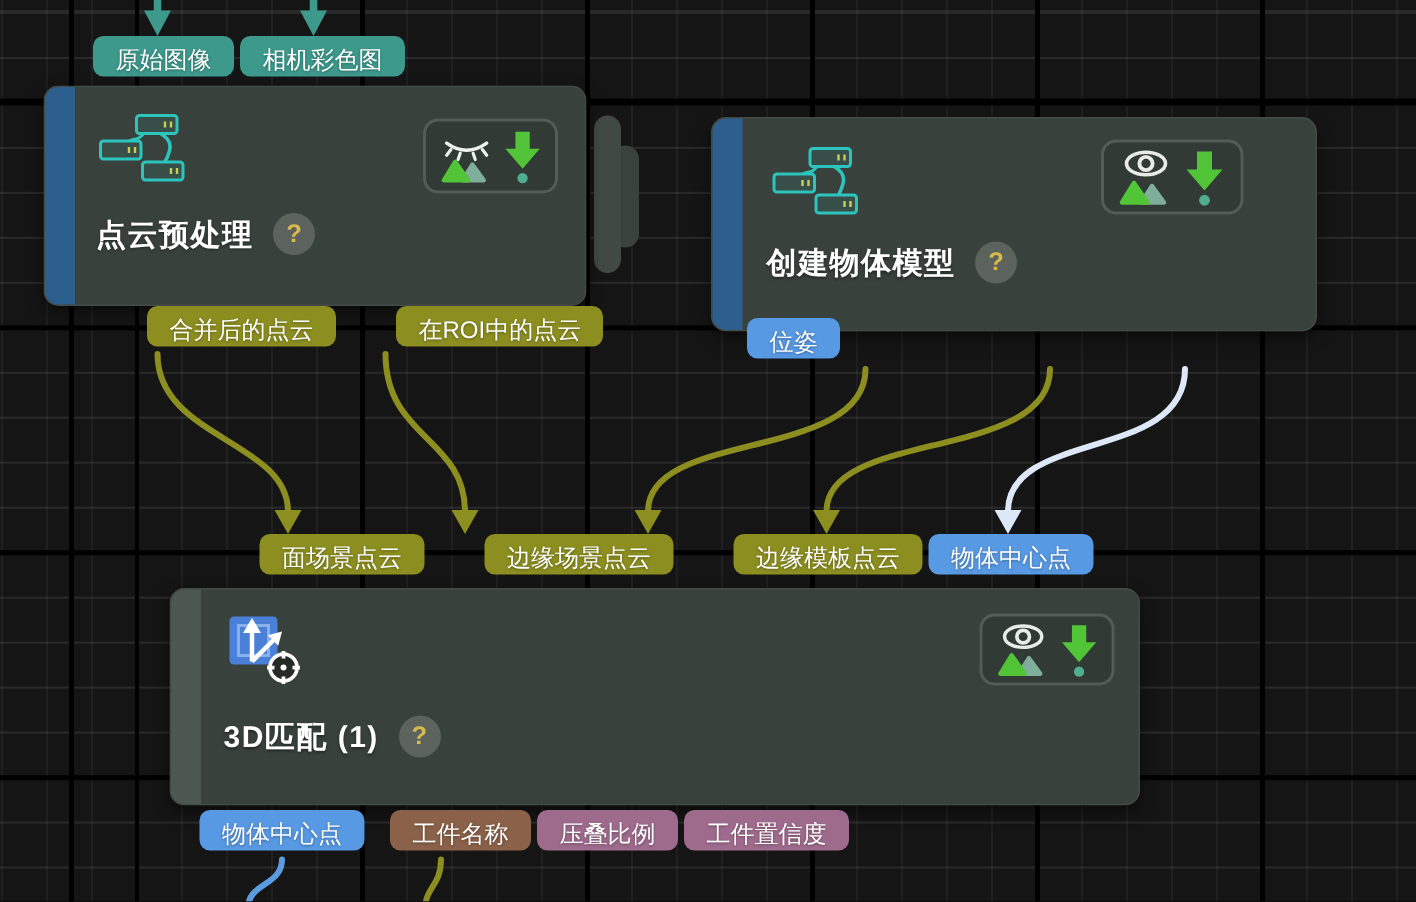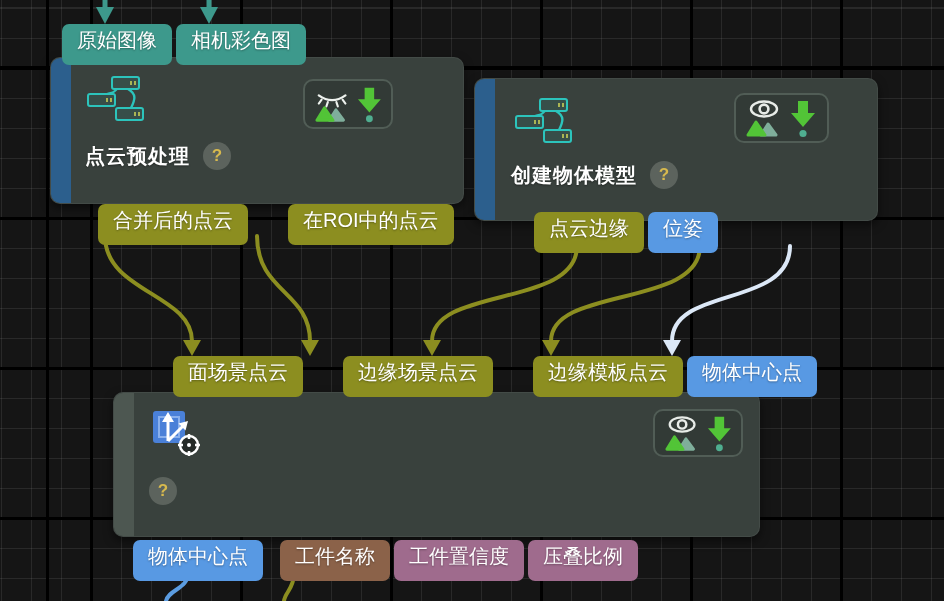--- a/index.html
+++ b/index.html
@@ -35,21 +35,21 @@
     justify-content:center;letter-spacing:0;text-shadow:none;cursor:pointer;
   }
   .icon-wrap{position:absolute;}
   .viz-btn{
     position:absolute;height:50px;border-radius:10px;border:2px solid #515d56;
     background:rgba(46,54,50,0.6);display:flex;align-items:center;gap:7px;
     padding:0 9px;cursor:pointer;
   }
   .ports{position:absolute;display:flex;gap:4px;z-index:5;}
   .port{
-    height:41px;line-height:33px;padding:0 15px;font-size:20px;color:#fff;
+    height:27px;line-height:33px;padding:0 15px;font-size:16px;color:#fff;
     border-radius:7px;white-space:nowrap;text-shadow:0 1px 2px rgba(0,0,0,0.35);
     cursor:pointer;
   }
   .p-image{background:#3d998c;}
   .p-cloud{background:#8c8e20;margin-left:36px;}
   .p-pose{background:#5899e3;}
   .p-name{background:#8b6249;margin-left:13px;}
   .p-metric{background:#9f6b8d;}
 </style>
 </head>
@@ -99,21 +99,21 @@
     <g>
       <path d="M294,573 C294,589 285,592 284,601" stroke="#8c8e20" stroke-width="4" fill="none" stroke-linecap="round"></path>
     </g>
   </svg>
 
   <div class="sliver" style="left:408px;top:97px;width:18px;height:68px;background:#3a423d;z-index:2;"></div>
   <div class="sliver" style="left:396px;top:77px;width:18px;height:105px;background:#414944;z-index:3;"></div>
   <div class="sliver" style="left:852px;top:104px;width:18px;height:65px;background:#3a423d;z-index:2;"></div>
   <div class="sliver" style="left:840px;top:85px;width:18px;height:102px;background:#414944;z-index:3;"></div>
 
-  <div class="node" style="left:50px;top:57px;width:414px;height:147px;">
+  <div class="node" style="left:29px;top:57px;width:362px;height:147px;">
     <div class="accent accent-blue"></div>
     <svg class="icon-wrap" style="left:34px;top:14px;" width="62" height="52" viewBox="0 0 62 52">
       <path d="M32,17 C26,23 28,19 22,22" stroke="#2cc4bc" stroke-width="2" fill="none"></path>
       <path d="M43,17 C52,22 50,28 46,36" stroke="#2cc4bc" stroke-width="2.4" fill="none"></path>
       <rect x="27" y="5" width="27" height="12" rx="2" stroke="#2cc4bc" stroke-width="2" fill="rgba(44,196,188,0.10)"></rect>
       <rect x="3" y="22" width="27" height="12" rx="2" stroke="#2cc4bc" stroke-width="2" fill="rgba(44,196,188,0.10)"></rect>
       <rect x="31" y="36" width="27" height="12" rx="2" stroke="#2cc4bc" stroke-width="2" fill="rgba(44,196,188,0.10)"></rect>
       <path d="M46,9 v4 M50,9 v4 M22,26 v4 M26,26 v4 M50,40 v4 M54,40 v4" stroke="#c7cf57" stroke-width="1.6"></path>
     </svg>
     <div class="node-title" style="left:34px;top:84px;">
@@ -166,38 +166,38 @@
         <path d="M3,37 L11,24 L20,37 Z" fill="#52c437" stroke="#52c437" stroke-width="3" stroke-linejoin="round"></path>
       </svg>
       <svg width="26" height="40" viewBox="0 0 26 40">
         <path d="M8,3 H18 V15 H25 L13,29 L1,15 H8 Z" fill="#52c437"></path>
         <circle cx="13" cy="35.5" r="3.6" fill="#4fae90"></circle>
       </svg>
     </div>
   </div>
 
   <div class="ports" style="left:498px;top:212px;">
-    <div class="port p-cloud">点云边缘</div>
     <div class="port p-pose">位姿</div>
   </div>
 
   <div class="node" style="left:113px;top:392px;width:647px;height:145px;">
     <div class="accent accent-gray"></div>
     <svg class="icon-wrap" style="left:37px;top:10px;" width="52" height="54" viewBox="0 0 52 54">
       <rect x="2" y="8" width="32" height="32" rx="3" fill="#4a80d8"></rect>
       <rect x="8" y="14" width="20" height="20" fill="none" stroke="#8ab0ec" stroke-width="2"></rect>
       <path d="M17,38 V17" stroke="#fff" stroke-width="3"></path>
       <path d="M17,9 L11,19 L23,19 Z" fill="#fff"></path>
       <path d="M17,38 L32,23" stroke="#fff" stroke-width="3"></path>
       <path d="M37,18 L34.5,27.5 L27.5,20.5 Z" fill="#fff"></path>
       <circle cx="38" cy="42" r="9" fill="#262b28" stroke="#fff" stroke-width="2.5"></circle>
       <path d="M38,31 V36 M38,48 V53 M27,42 H32 M44,42 H49" stroke="#fff" stroke-width="2.5"></path>
       <circle cx="38" cy="42" r="2" fill="#fff"></circle>
     </svg>
     <div class="node-title" style="left:35px;top:84px;">
+      <span>3D匹配 (1)</span>
       <span class="help-badge">?</span>
     </div>
     <div class="viz-btn" style="left:539px;top:16px;width:90px;height:48px;">
       <svg width="38" height="40" viewBox="0 0 38 40">
         <ellipse cx="19" cy="11" rx="13" ry="7.5" stroke="#e8ece8" stroke-width="2.4" fill="none"></ellipse>
         <circle cx="19" cy="11" r="4.4" stroke="#e8ece8" stroke-width="2.6" fill="none"></circle>
         <path d="M16,37 L23,26 L31,37 Z" fill="#7fae9b" stroke="#7fae9b" stroke-width="3" stroke-linejoin="round"></path>
         <path d="M3,37 L11,24 L20,37 Z" fill="#52c437" stroke="#52c437" stroke-width="3" stroke-linejoin="round"></path>
       </svg>
       <svg width="26" height="40" viewBox="0 0 26 40">
@@ -210,17 +210,17 @@
   <div class="ports" style="left:137px;top:356px;">
     <div class="port p-cloud">面场景点云</div>
     <div class="port p-cloud">边缘场景点云</div>
     <div class="port p-cloud">边缘模板点云</div>
     <div class="port p-pose">物体中心点</div>
   </div>
 
   <div class="ports" style="left:133px;top:540px;">
     <div class="port p-pose">物体中心点</div>
     <div class="port p-name">工件名称</div>
+    <div class="port p-metric">压叠比例</div>
     <div class="port p-metric">工件置信度</div>
-    <div class="port p-metric">压叠比例</div>
   </div>
 
 </div>
 
 </body></html>

